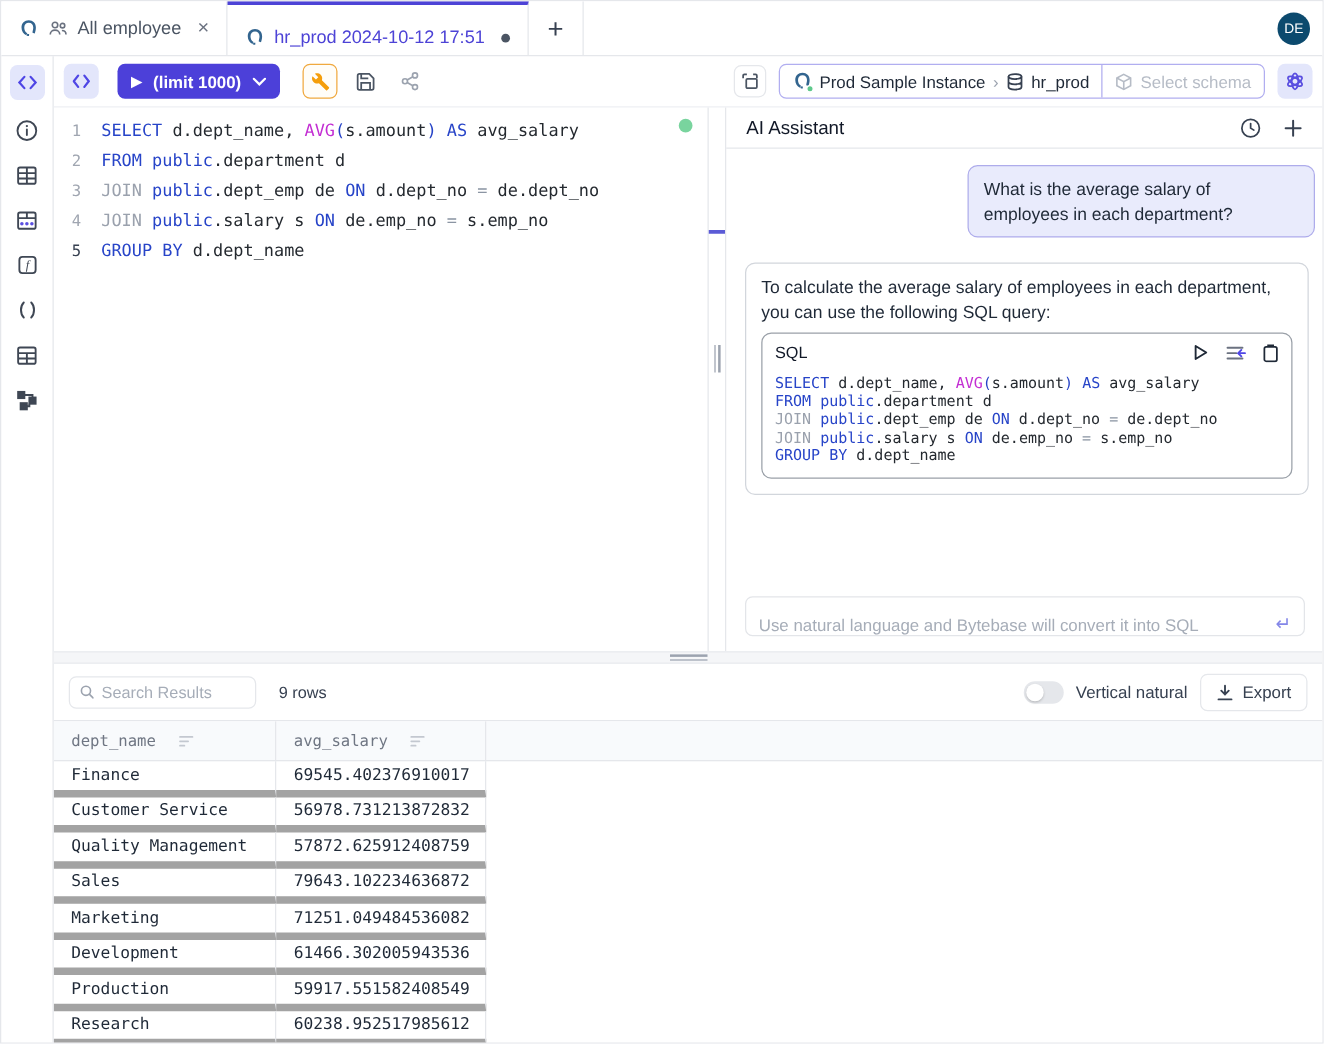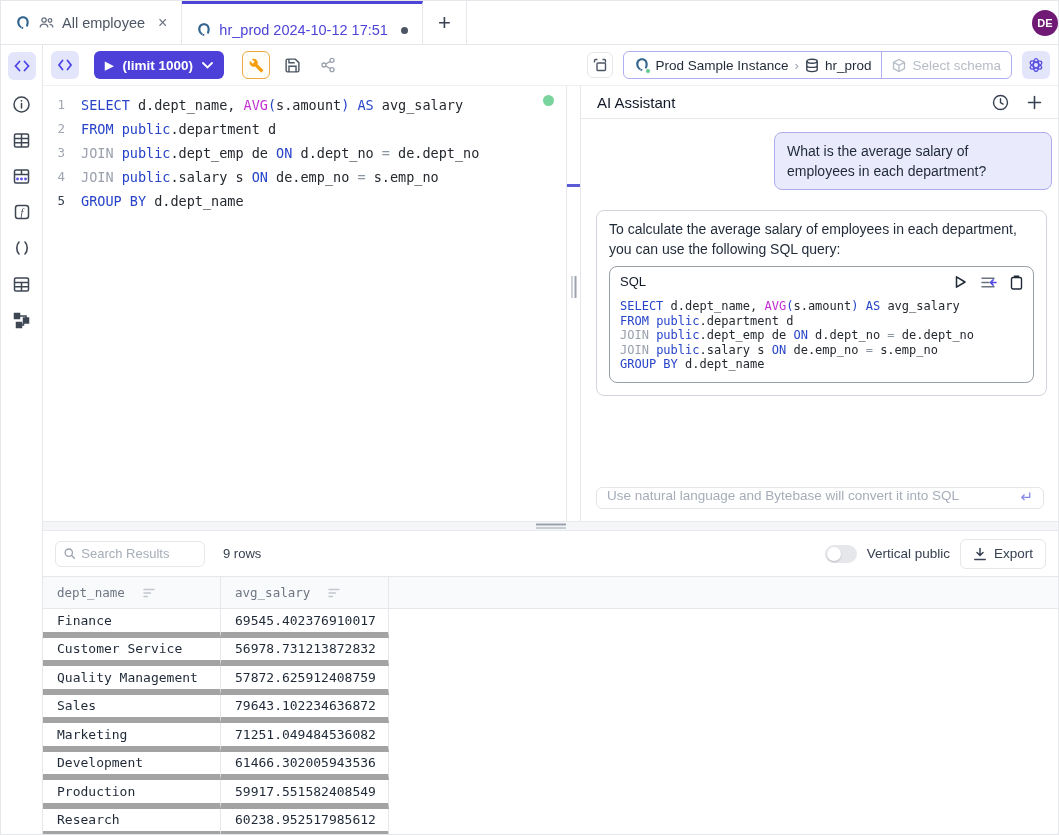--- a/index.html
+++ b/index.html
@@ -7,21 +7,21 @@
   body { font-family: "Liberation Sans", sans-serif; color:#1f2937; }
   .app { position:relative; width:1059px; height:835px; background:#fff; overflow:hidden; border:1px solid #e5e7eb; }
 
   
   .tabbar { height:44px; display:flex; align-items:stretch; border-bottom:1px solid #e5e7eb; background:#fff; }
   .tab { display:flex; align-items:center; gap:7px; padding:0 14px; border-right:1px solid #e5e7eb; font-size:14.5px; color:#4b5563; cursor:pointer; }
   .tab.active { color:#4d43d6; border-top:3px solid #4d43d6; padding-top:12px; }
   .tab .close { color:#6b7280; font-size:16px; margin-left:6px; }
   .dirty-dot { width:7px; height:7px; border-radius:50%; background:#4b5563; margin-left:6px; }
   .tab-add { width:44px; display:flex; align-items:center; justify-content:center; font-size:22px; color:#374151; border-right:1px solid #e5e7eb; cursor:pointer; }
-  .avatar { margin-left:auto; align-self:center; width:26px; height:26px; border-radius:50%; background:#701a75; color:#fff; font-size:11px; font-weight:bold; display:flex; align-items:center; justify-content:center; }
+  .avatar { margin-left:auto; align-self:center; margin-right:10px; width:26px; height:26px; border-radius:50%; background:#0c4a6e; color:#fff; font-size:11px; font-weight:normal; display:flex; align-items:center; justify-content:center; }
 
   
   .body-row { display:flex; height:791px; }
   .sidebar { width:42px; border-right:1px solid #e5e7eb; display:flex; flex-direction:column; align-items:center; padding-top:7px; flex:none; }
   .side-btn { width:28px; height:28px; border-radius:6px; display:flex; align-items:center; justify-content:center; margin-bottom:6px; cursor:pointer; }
   .side-btn.active { background:#e3e6fb; }
   .side-item { height:36px; display:flex; align-items:center; justify-content:center; width:100%; cursor:pointer; }
   .main-col { flex:1; display:flex; flex-direction:column; min-width:0; }
 
   
@@ -61,21 +61,21 @@
   .ai-head { height:33px; display:flex; align-items:center; padding:0 16px; border-bottom:1px solid #e5e7eb; }
   .ai-title { font-size:15px; color:#111827; }
   .ai-head-icons { margin-left:auto; display:flex; align-items:center; gap:18px; }
   .ai-body { flex:1; position:relative; overflow:hidden; }
   .user-bubble { margin:13px 6px 0 auto; width:278px; background:#e9ebfc; border:1px solid #aeaceb; border-radius:8px; padding:8px 12px; font-size:14px; line-height:20px; color:#1f2937; }
   .resp-card { margin:20px 11px 0 15px; border:1px solid #d2d6dc; border-radius:8px; padding:8px 12px 12px; font-size:14px; line-height:20px; color:#1f2937; }
   .code-block { margin-top:7px; border:1px solid #9aa0a8; border-radius:8px; padding:5px 10px 10px; }
   .code-head { display:flex; align-items:center; font-size:13px; color:#111827; }
   .code-actions { margin-left:auto; display:flex; align-items:center; gap:13px; }
   .ai-code { font-family:"DejaVu Sans Mono", monospace; font-size:12px; line-height:14.5px; margin-top:7px; white-space:pre; }
-  .ai-input-row { position:absolute; bottom:12px; left:15px; right:14px; height:22px; border:1px solid #e3e5e9; border-radius:6px; display:flex; align-items:flex-start; padding:0 10px; }
+  .ai-input-row { position:absolute; bottom:12px; left:15px; right:14px; height:32px; border:1px solid #e3e5e9; border-radius:6px; display:flex; align-items:flex-end; padding:0 10px; }
   .ai-input { flex:1; border:none; outline:none; font-size:13.5px; color:#374151; font-family:"Liberation Sans",sans-serif; background:transparent; }
   .ai-input::placeholder { color:#a6adb8; }
   .enter-glyph { color:#8487e8; font-size:15px; }
 
   
   .hdivider { height:10px; background:#f5f6f8; border-top:1px solid #e9eaee; border-bottom:1px solid #e9eaee; position:relative; cursor:row-resize; }
   .h-handle { position:absolute; left:50%; top:50%; transform:translate(-50%,-50%); display:flex; flex-direction:column; gap:2px; }
   .h-handle i { display:block; height:1.5px; width:30px; background:#9ca3af; }
 
   
@@ -358,21 +358,21 @@
                 <circle cx="5.5" cy="5.5" r="4.2"></circle>
                 <path d="M8.8 8.8 12 12" stroke-linecap="round"></path>
               </svg>
             <input placeholder="Search Results" style="">
           </div>
           <span class="row-count">9 rows</span>
           <div class="res-right">
             <div class="toggle">
                 <span class="knob"></span>
               </div>
-            <span class="toggle-label">Vertical public</span>
+            <span class="toggle-label">Vertical natural</span>
             <button class="export-btn">
               <svg width="14" height="14" viewBox="0 0 14 14" fill="none" stroke="#374151" stroke-width="1.5" stroke-linecap="round">
                   <path d="M7 1.5v7m-3-3 3 3 3-3M1.8 12.5h10.4"></path>
                 </svg>
               <span>Export</span>
             </button>
           </div>
         </div>
         <div class="table">
           <div class="t-head">

